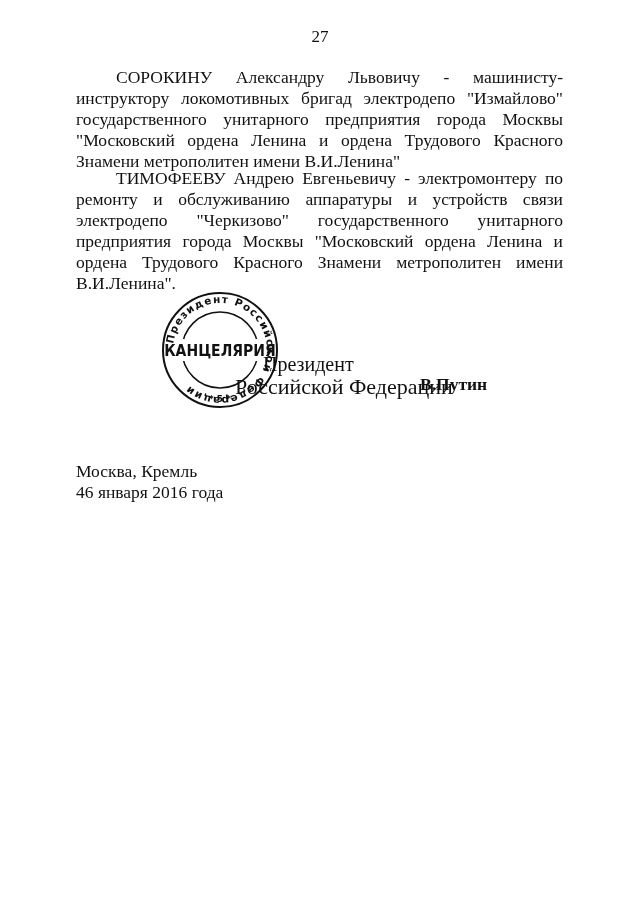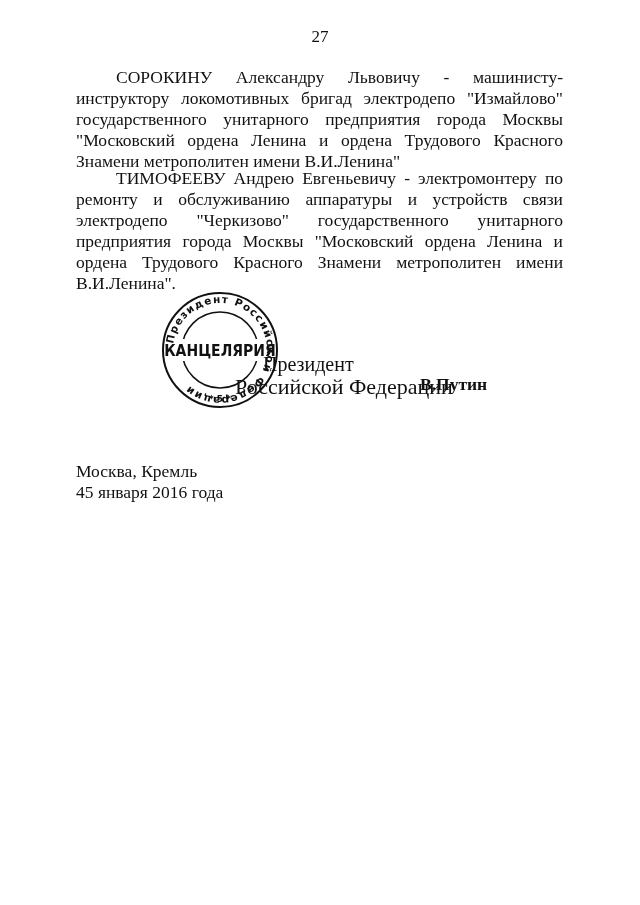--- a/index.html
+++ b/index.html
@@ -46,14 +46,14 @@
     <text x="60" y="112" text-anchor="middle" font-family="DejaVu Sans, sans-serif" font-size="9" font-weight="bold" fill="#111">* 5 *</text>
   </svg>
 </div>
 
 <div class="sig1">Президент</div>
 <div class="sig2">Российской Федерации</div>
 <div class="sig-name">В.Путин</div>
 
 <div class="footer">
   <div>Москва, Кремль</div>
-  <div>45 января 2016 года</div>
+  <div>46 января 2016 года</div>
 </div>
 
 </body></html>

